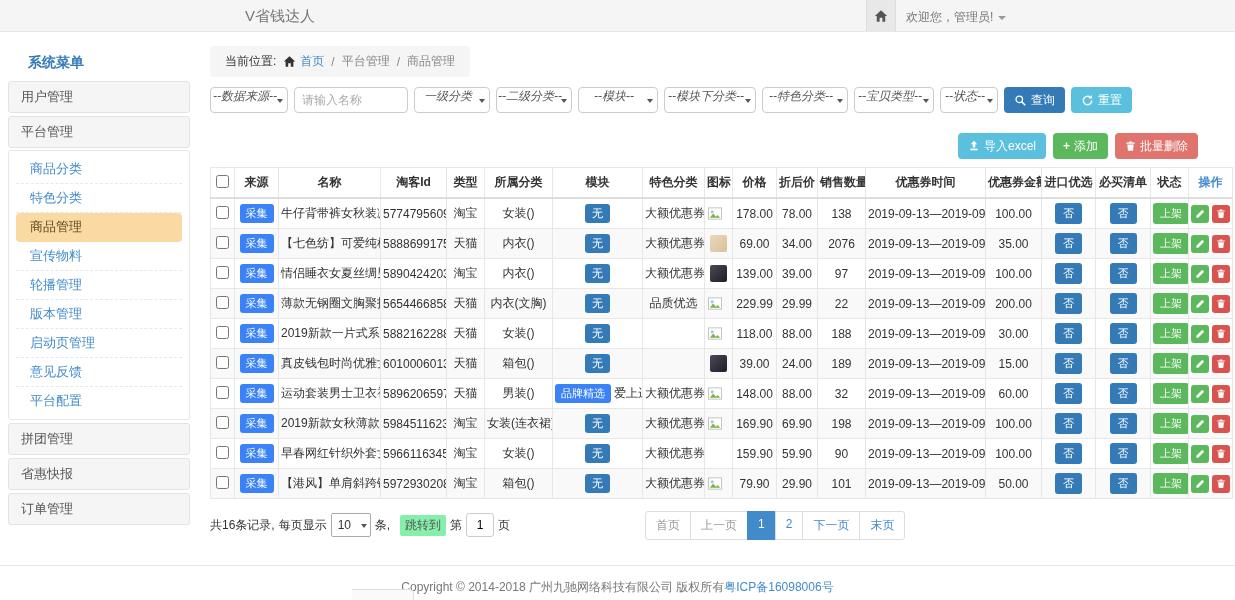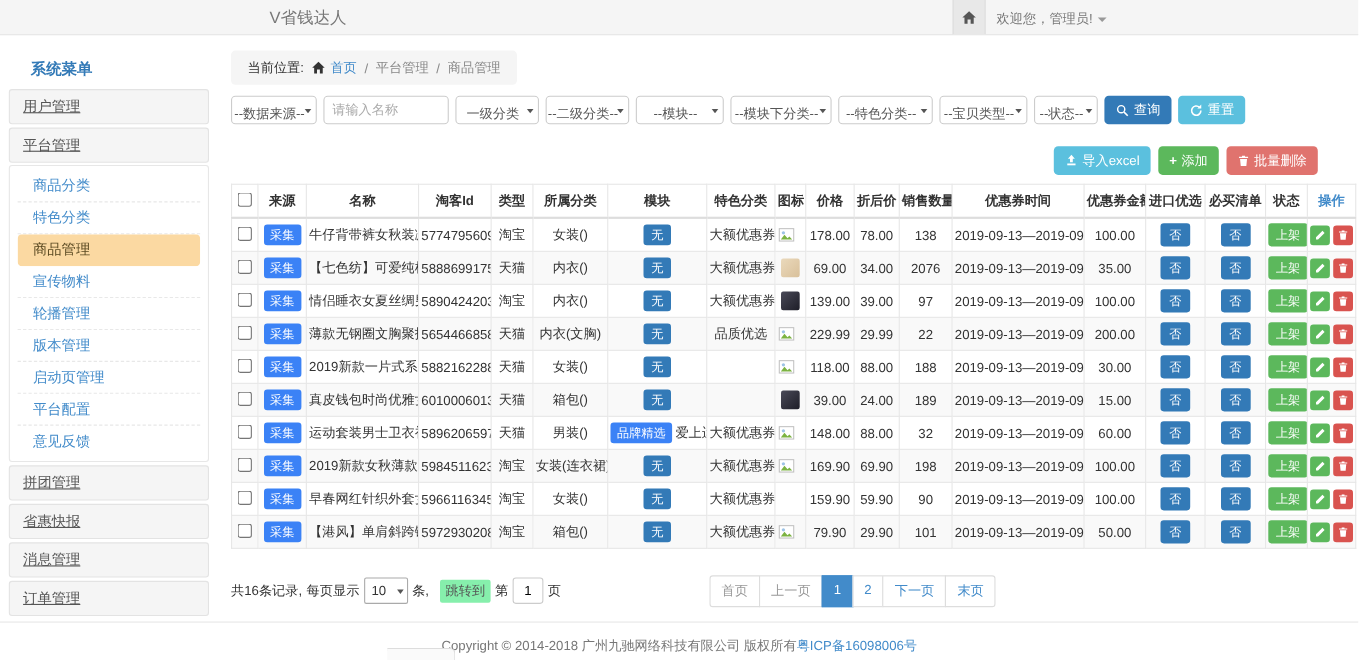--- a/index.html
+++ b/index.html
@@ -15,35 +15,35 @@
   .topbar-title { position:absolute; left:245px; top:7px; font-size:15px; color:#777; }
   .home-box { position:absolute; left:866px; top:0; width:30px; height:31px; background:#e8e8e8;
     border-left:1px solid #ddd; border-right:1px solid #ddd; display:flex; align-items:center; justify-content:center; cursor:pointer; }
   .welcome { position:absolute; left:906px; top:9px; color:#777; cursor:pointer; display:flex; align-items:center; gap:5px;}
   .caret { width:0; height:0; border-left:4px solid transparent; border-right:4px solid transparent; border-top:4px solid #999; display:inline-block; }
   
   .layout { display:flex; height:533px; overflow:hidden; }
   .sidebar { width:182px; margin:16px 0 0 8px; flex:none; }
   .side-heading { padding:6px 20px; color:#337ab7; font-weight:bold; font-size:14px; }
   .side-item { background:#f5f5f5; border:1px solid #e3e3e3; border-radius:3px; padding:6px 12px;
-    color:#555; margin-top:3px; cursor:pointer; font-size:13px;text-decoration:underline; }
+    color:#555; margin-top:3px; cursor:pointer; font-size:13px; }
   .submenu { background:#fff; border:1px solid #e7e7e7; border-radius:3px; margin-top:2px; padding:4px 7px; }
   .submenu-item { padding:5px 4px 5px 14px; color:#428bca; border-bottom:1px dashed #e8e8e8; cursor:pointer; font-size:13px; }
   .submenu-item:last-child { border-bottom:none; }
   .submenu-item.active { background:#fbd9a2; border-radius:4px; color:#5b4a22; border-bottom-color:transparent; }
   .main { flex:1; padding:14px 0 0 20px; position:relative; }
   
   .breadcrumb { display:inline-flex; align-items:center; gap:7px; background:#f5f5f5; border-radius:4px;
     padding:7px 15px; color:#333; }
   .breadcrumb .link { color:#428bca; cursor:pointer; }
   .breadcrumb .sep, .breadcrumb .crumb { color:#888; }
   
   .filters { display:flex; gap:6px; margin-top:10px; align-items:center; }
   .fselect { position:relative; height:26px; border:1px solid #ccc; border-radius:4px; background:#fff;
-    color:#555; display:flex; align-items:flex-end; justify-content:center; padding:0 14px 0 6px; cursor:pointer; white-space:nowrap; }
+    color:#555; display:flex; align-items:flex-start; justify-content:center; padding:0 14px 0 6px; cursor:pointer; white-space:nowrap;font-style:italic; }
   .fselect .sel-caret { position:absolute; right:4px; top:11px; width:0; height:0;
     border-left:3.5px solid transparent; border-right:3.5px solid transparent; border-top:4px solid #555; }
   .search-input { height:26px; width:114px; border:1px solid #ccc; border-radius:4px; padding:0 7px;
     font-size:12px; font-family:inherit; color:#333; }
   .search-input::placeholder { color:#aaa; }
   .btn { height:26px; border:none; border-radius:4px; color:#fff; font-size:12px;
     display:inline-flex; align-items:center; gap:4px; padding:0 10px; cursor:pointer; font-family:inherit; }
   .btn-primary { background:#337ab7; } .btn-info { background:#5bc0de; }
   .btn-success { background:#5cb85c; } .btn-danger { background:#e0736e; }
   
@@ -60,21 +60,21 @@
   .pill-blue { background:#337ab7; color:#fff; border-radius:3px; padding:3px 8px; font-size:11px; display:inline-block; cursor:pointer; }
   .pill-green { background:#5cb85c; color:#fff; border-radius:3px; padding:3px 7px; font-size:11px; display:inline-block; cursor:pointer; }
   .op-btn { width:18px; height:18px; border-radius:3px; border:none; display:inline-flex; align-items:center;
     justify-content:center; cursor:pointer; padding:0; vertical-align:middle; }
   .op-edit { background:#5cb85c; margin-right:3px; } .op-del { background:#d9534f; }
   .thumb { width:17px; height:17px; display:inline-block; border-radius:2px; vertical-align:middle; }
   .thumb-light { background:linear-gradient(135deg,#ead9bc,#d9c09a); }
   .thumb-dark { background:linear-gradient(135deg,#4a4a58,#1e1e28); }
   .module-wrap { display:inline-flex; align-items:center; gap:3px; }
   
-  .pager-row { position:relative; width:1012px; margin-top:24px; height:28px; display:flex; align-items:center; }
+  .pager-row { position:relative; width:1012px; margin-top:12px; height:28px; display:flex; align-items:center; }
   .pager-left { display:flex; align-items:center; gap:4px; color:#333; }
   .size-select { position:relative; height:24px; width:40px; border:1px solid #aaa; border-radius:2px; background:#fff;
     display:flex; align-items:center; padding-left:6px; cursor:pointer; }
   .size-select .sel-caret { position:absolute; right:3px; top:10px; width:0; height:0;
     border-left:3.5px solid transparent; border-right:3.5px solid transparent; border-top:4px solid #555; }
   .jump-label { background:#86efac; color:#555; padding:2px 5px; border-radius:2px; cursor:pointer; }
   .page-input { width:28px; height:24px; border:1px solid #ccc; border-radius:3px; text-align:center; font-family:inherit; font-size:12px; }
   .pages { position:absolute; left:435px; top:0; display:flex; }
   .page-item { border:1px solid #ddd; background:#fff; color:#428bca; padding:5px 10px; margin-left:-1px; cursor:pointer; }
   .page-item:first-child { border-radius:3px 0 0 3px; margin-left:0; }
@@ -115,26 +115,25 @@
         <div class="side-item">用户管理</div>
         <div class="side-item">平台管理</div>
         <div class="submenu">
           <div class="submenu-item">商品分类</div>
           <div class="submenu-item">特色分类</div>
           <div class="submenu-item active">商品管理</div>
           <div class="submenu-item">宣传物料</div>
           <div class="submenu-item">轮播管理</div>
           <div class="submenu-item">版本管理</div>
           <div class="submenu-item">启动页管理</div>
+          <div class="submenu-item">意见反馈</div>
           <div class="submenu-item">平台配置</div>
-          <div class="submenu-item">意见反馈</div>
         </div>
         <div class="side-item">拼团管理</div>
         <div class="side-item">省惠快报</div>
-        <div class="side-item">消息管理</div>
         <div class="side-item">订单管理</div>
       </div>
   </div>
 
   <div class="main">
     <div class="breadcrumb">
       <span>当前位置:</span>
       <span style="margin-right:-3px;">
         <svg width="13" height="13" viewBox="0 0 16 16">
             <path fill="#333" d="M8 1.5 15 8h-2.2v6.5H9.6V10H6.4v4.5H3.2V8H1z"></path>

